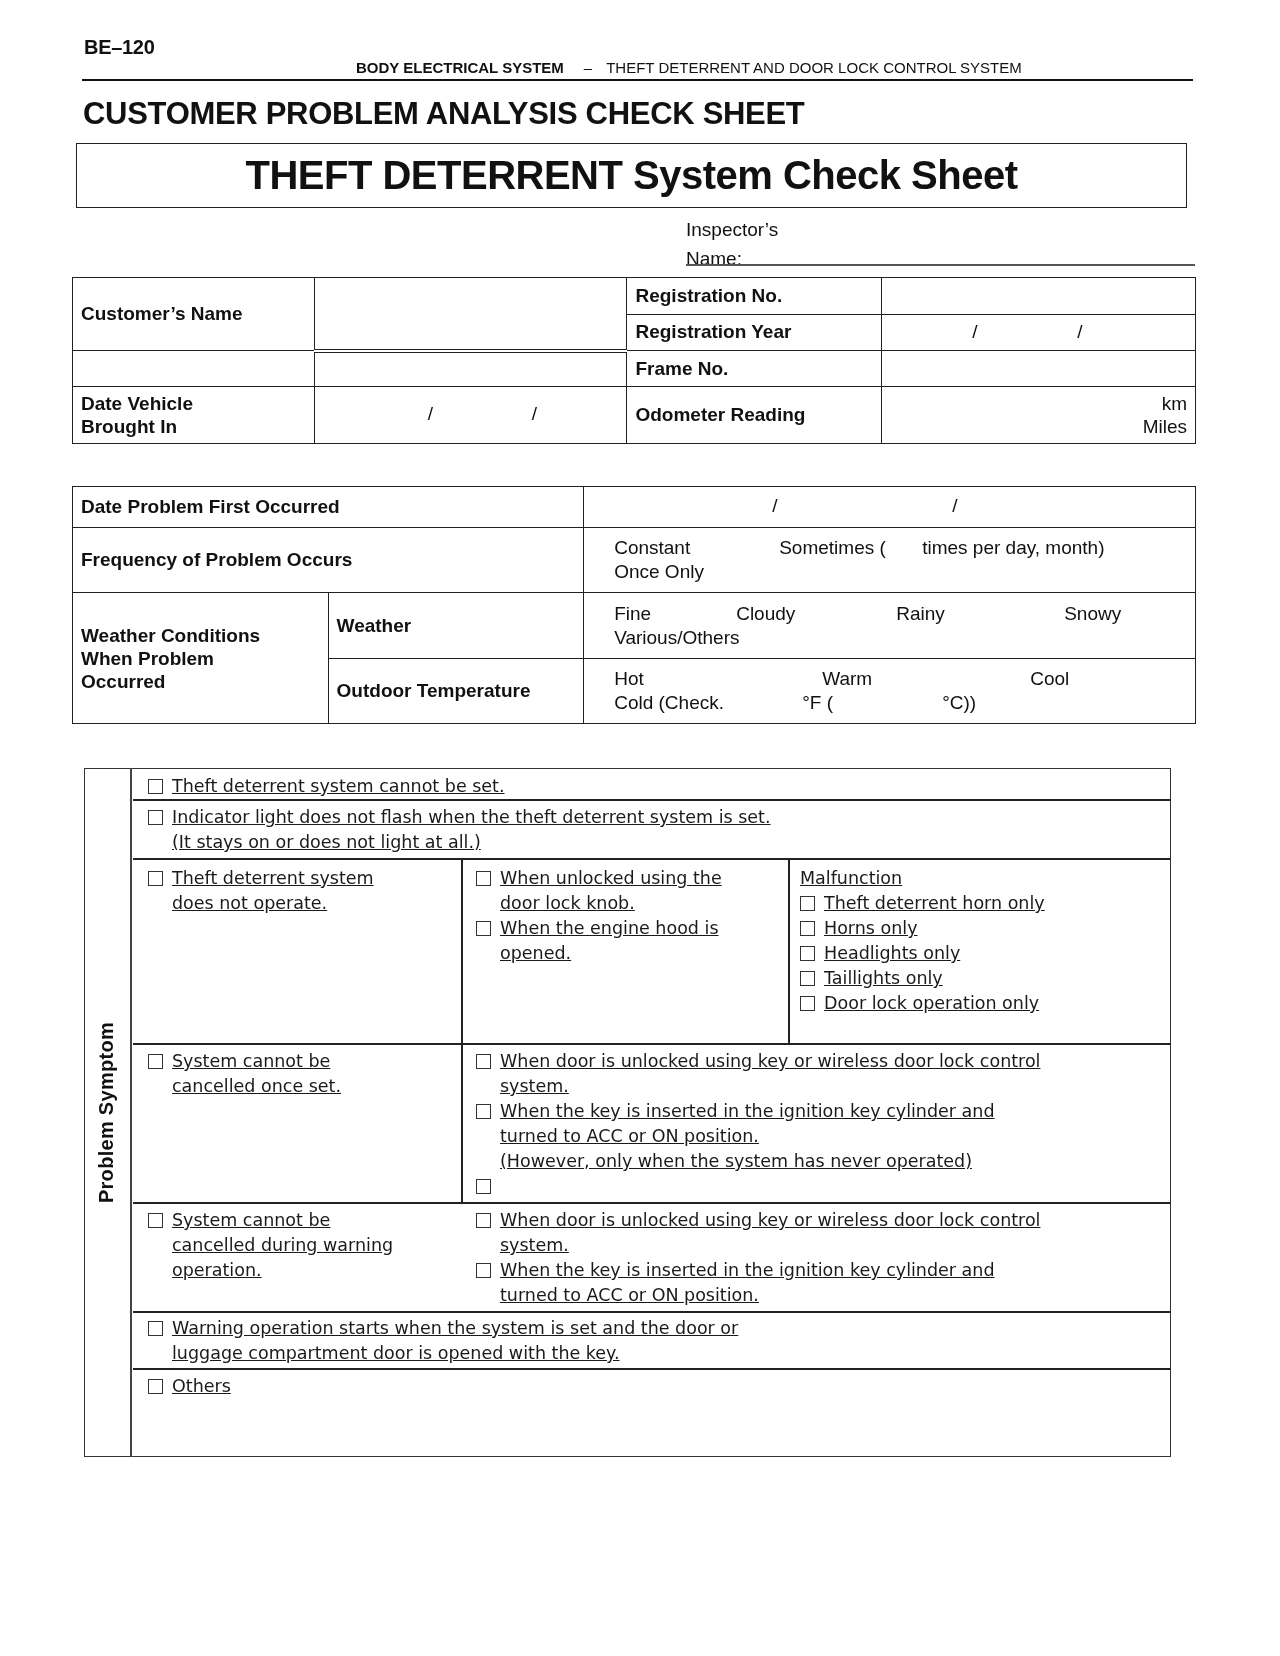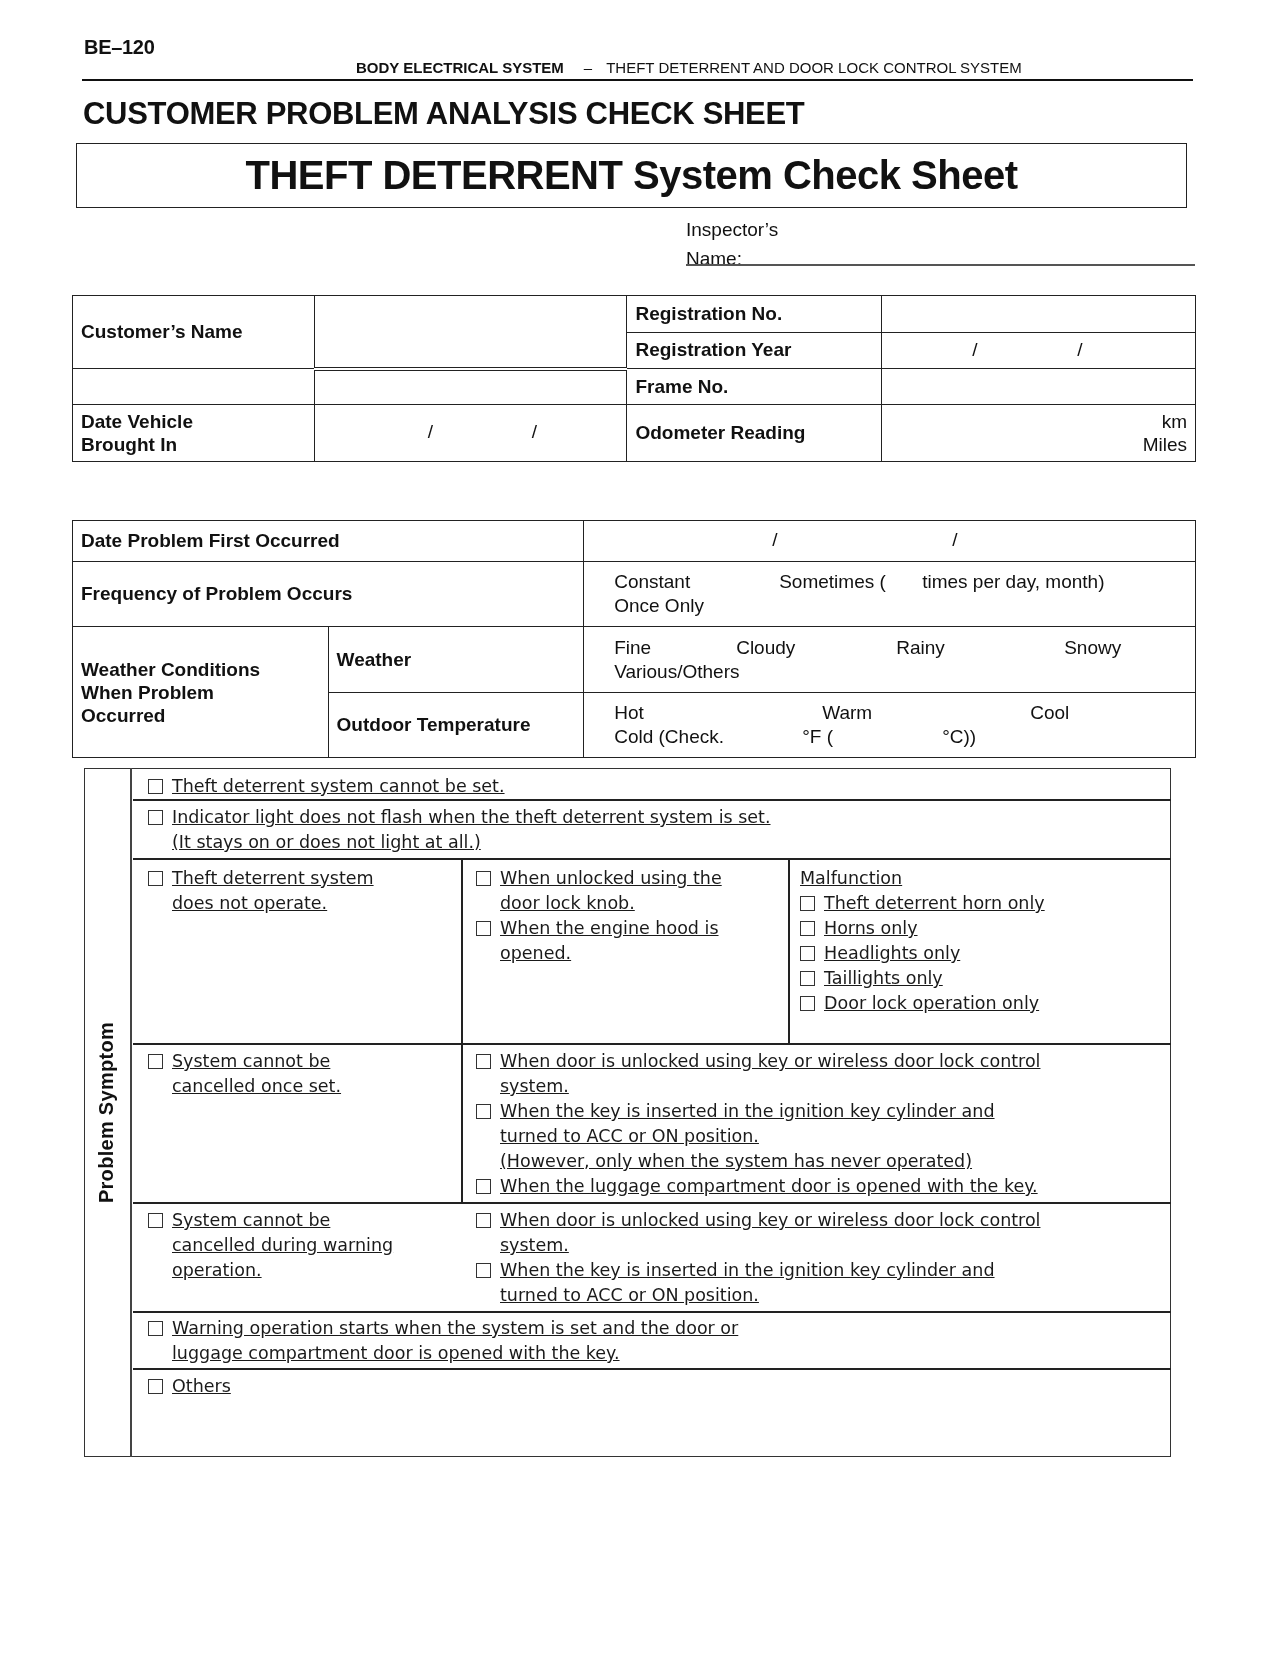--- a/index.html
+++ b/index.html
@@ -13,30 +13,30 @@
   .section-hdr .b { font-weight: bold; }
   .section-hdr .dash { margin: 0 14px 0 20px; }
   .hdr-rule { left: 82px; top: 79px; width: 1111px; height: 2px; background: #111; }
   .main-title { left: 83px; top: 96px; font-size: 31px; font-weight: bold; letter-spacing: -0.3px; }
   .sheet-title-box { left: 76px; top: 143px; width: 1111px; height: 65px; border: 1.5px solid #222; display: flex; align-items: center; justify-content: center; font-size: 40px; font-weight: bold; letter-spacing: -0.5px; }
   .inspector { left: 686px; top: 215px; font-size: 19px; line-height: 29px; }
   .inspector span { display: block; }
   .inspector-line { left: 686px; top: 264px; width: 509px; height: 2px; background: #555; }
 
   
-  table { border-collapse: collapse; position: absolute; margin-top: 18px; }
+  table { border-collapse: collapse; position: absolute; }
   td { border: 1.5px solid #222; font-size: 19px; vertical-align: middle; padding: 0 8px; }
   .lbl { font-weight: bold; }
   .t1 { left: 72px; top: 277px; width: 1124px; }
   .t1 td { height: 36px; }
   .double-top { border-top: 4px double #222 !important; }
   .slash-row { position: relative; }
   .slash { position: absolute; font-weight: normal; }
   .unit { text-align: right; line-height: 23px; }
-  .t2 { left: 72px; top: 502px; width: 1124px; }
+  .t2 { left: 72px; top: 486px; width: 1124px; }
   .opt { font-size: 19px; line-height: 24px; padding-left: 30px; }
   .opt .line { display: flex; white-space: nowrap; }
 
   
   .sym { left: 84px; top: 768px; width: 1087px; height: 689px; border: 1.5px solid #333; }
   .sym-side { left: 84px; top: 768px; width: 48px; height: 689px; border-right: 2px solid #444; display: flex; align-items: center; justify-content: center; }
   .sym-side span { transform: rotate(-90deg); white-space: nowrap; font-size: 20px; font-weight: bold; letter-spacing: 0.3px; }
   .hl { position: absolute; height: 2px; background: #222; }
   .vl { position: absolute; width: 2px; background: #222; }
   .cell { position: absolute; font-family: "DejaVu Sans", sans-serif; font-size: 17.5px; line-height: 25px; color: #1a1a1a; }
@@ -261,21 +261,20 @@
 system.</span>
     </div>
   <div class="item">
       <span class="cb"></span>
       <span class="txt">When the key is inserted in the ignition key cylinder and
 turned to ACC or ON position.
 (However, only when the system has never operated)</span>
     </div>
   <div class="item">
       <span class="cb"></span>
-      <span class="txt">When the luggage compartment door is opened with the key.</span>
     </div>
 </div>
 
 <div class="cell" style="left:148px;top:1208px;width:305px">
   <div class="item">
       <span class="cb"></span>
       <span class="txt">System cannot be
 cancelled during warning
 operation.</span>
     </div>

